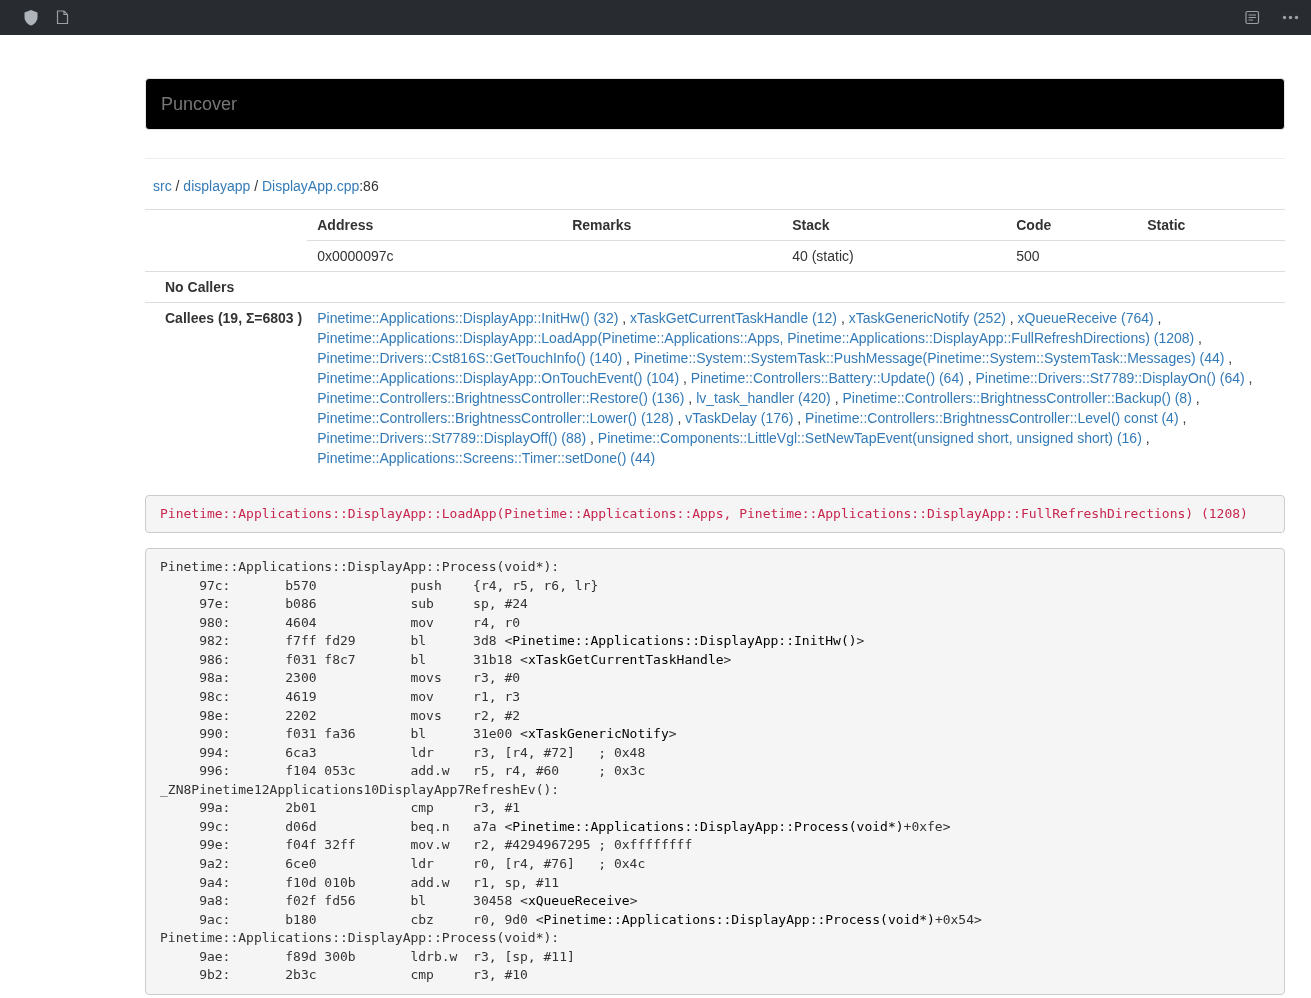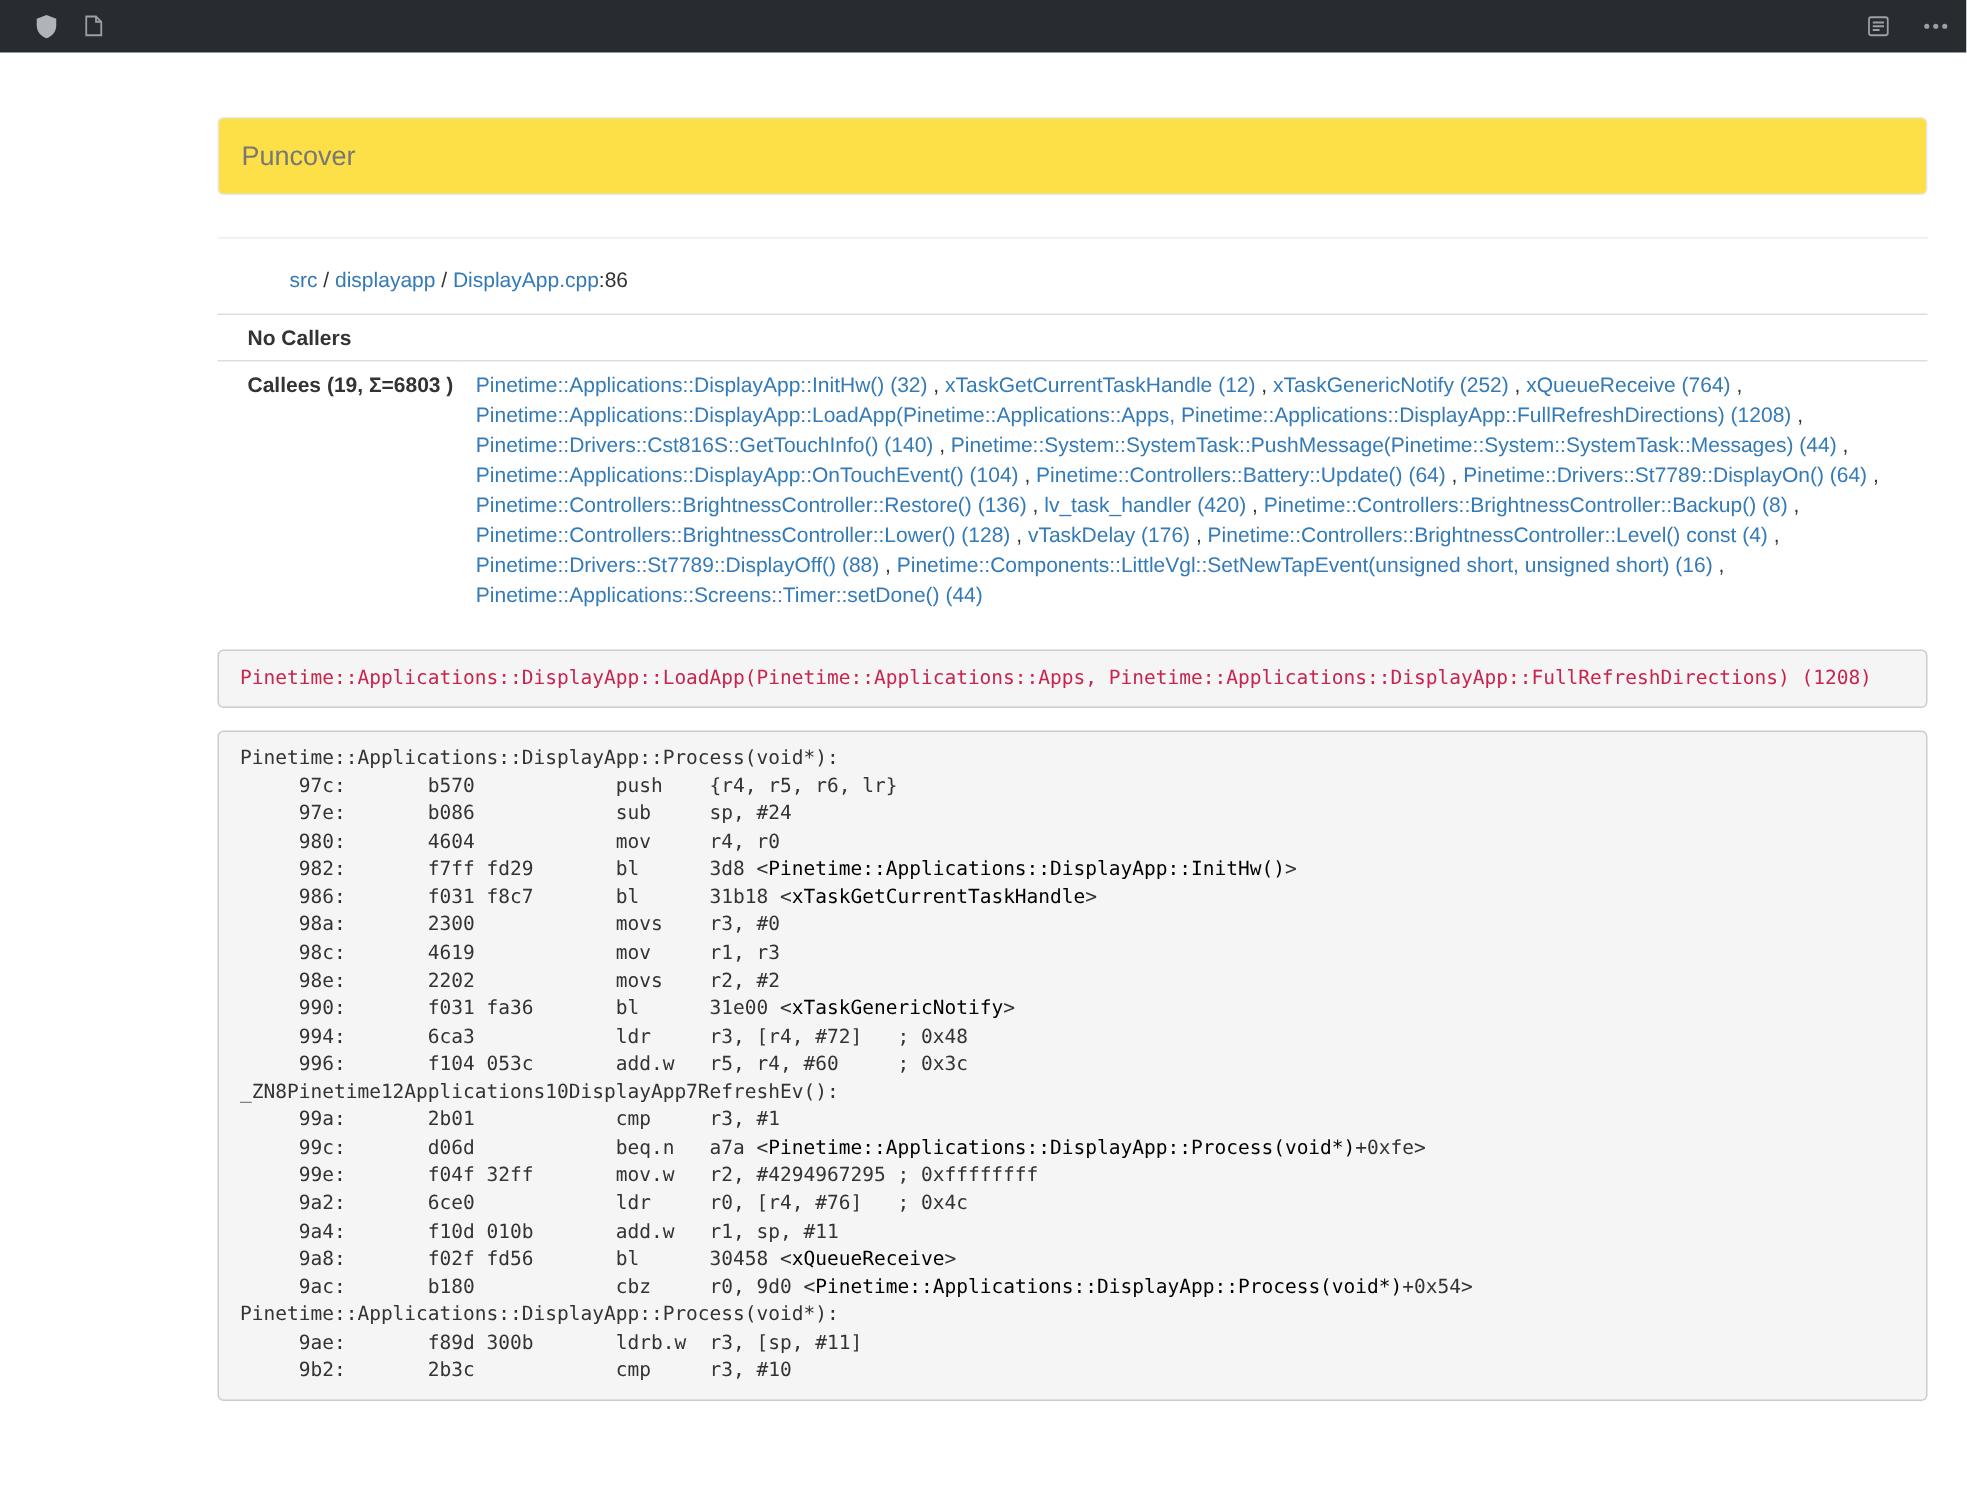--- a/index.html
+++ b/index.html
@@ -26,27 +26,27 @@
     white-space: nowrap; overflow: hidden;
   }
   .url .host { color: #edeff1; }
   .topbar .right-icons { display: flex; align-items: center; gap: 22px; margin-left: 18px; }
 
   
   .page { width: 1140px; margin-left: 145px; }
 
   .navbar {
     margin-top: 43px; min-height: 52px;
-    background: #fde047; border: 1px solid #e7e7e7; border-radius: 4px;
+    background: #000000; border: 1px solid #e7e7e7; border-radius: 4px;
   }
   .brand { display: inline-block; padding: 15px; font-size: 18px; line-height: 20px; color: #777; }
 
   hr.rule { border: 0; border-top: 1px solid #eee; margin: 28px 0 0 0; }
 
-  .crumbs { padding: 17px 0 13px 8px; line-height: 20px; margin-left: 40px; }
+  .crumbs { padding: 17px 0 13px 8px; line-height: 20px; }
 
   
   table.main { width: 100%; border-collapse: collapse; margin: 0 0 22px 0; }
   table.main > tbody > tr > th,
   table.main > tbody > tr > td {
     border-top: 1px solid #ddd; text-align: left; vertical-align: top;
     padding: 5px 5px 5px 10px; line-height: 20px;
   }
   table.main > tbody > tr > th.rowlabel {
     width: 157px; padding: 5px 5px 5px 20px; font-weight: bold; white-space: nowrap;
@@ -124,20 +124,43 @@
     <a class="brand" href="#">Puncover</a>
   </nav>
 
   <hr class="rule">
 
   <div class="crumbs"><span><a href="#">src</a> / <a href="#">displayapp</a> / <a href="#">DisplayApp.cpp</a></span><span>:86</span></div>
 
   <table class="main">
     <tbody>
       <tr>
+        <th class="rowlabel"></th>
+        <td class="nested-cell">
+          <table class="nested">
+            <tbody>
+              <tr>
+                <th class="col-address">Address</th>
+                <th class="col-remarks">Remarks</th>
+                <th class="col-stack">Stack</th>
+                <th class="col-code">Code</th>
+                <th>Static</th>
+              </tr>
+              <tr>
+                <td>0x0000097c</td>
+                <td></td>
+                <td>40 (static)</td>
+                <td>500</td>
+                <td></td>
+              </tr>
+            </tbody>
+          </table>
+        </td>
+      </tr>
+      <tr>
         <th class="rowlabel">No Callers</th>
         <td></td>
       </tr>
       <tr>
         <th class="rowlabel">Callees (19, Σ=6803 )</th>
         <td><a href="#">Pinetime::Applications::DisplayApp::InitHw() (32)</a> , <a href="#">xTaskGetCurrentTaskHandle (12)</a> , <a href="#">xTaskGenericNotify (252)</a> , <a href="#">xQueueReceive (764)</a> , <a href="#">Pinetime::Applications::DisplayApp::LoadApp(Pinetime::Applications::Apps, Pinetime::Applications::DisplayApp::FullRefreshDirections) (1208)</a> , <a href="#">Pinetime::Drivers::Cst816S::GetTouchInfo() (140)</a> , <a href="#">Pinetime::System::SystemTask::PushMessage(Pinetime::System::SystemTask::Messages) (44)</a> , <a href="#">Pinetime::Applications::DisplayApp::OnTouchEvent() (104)</a> , <a href="#">Pinetime::Controllers::Battery::Update() (64)</a> , <a href="#">Pinetime::Drivers::St7789::DisplayOn() (64)</a> , <a href="#">Pinetime::Controllers::BrightnessController::Restore() (136)</a> , <a href="#">lv_task_handler (420)</a> , <a href="#">Pinetime::Controllers::BrightnessController::Backup() (8)</a> , <a href="#">Pinetime::Controllers::BrightnessController::Lower() (128)</a> , <a href="#">vTaskDelay (176)</a> , <a href="#">Pinetime::Controllers::BrightnessController::Level() const (4)</a> , <a href="#">Pinetime::Drivers::St7789::DisplayOff() (88)</a> , <a href="#">Pinetime::Components::LittleVgl::SetNewTapEvent(unsigned short, unsigned short) (16)</a> , <a href="#">Pinetime::Applications::Screens::Timer::setDone() (44)</a></td>
       </tr>
     </tbody>
   </table>
 

